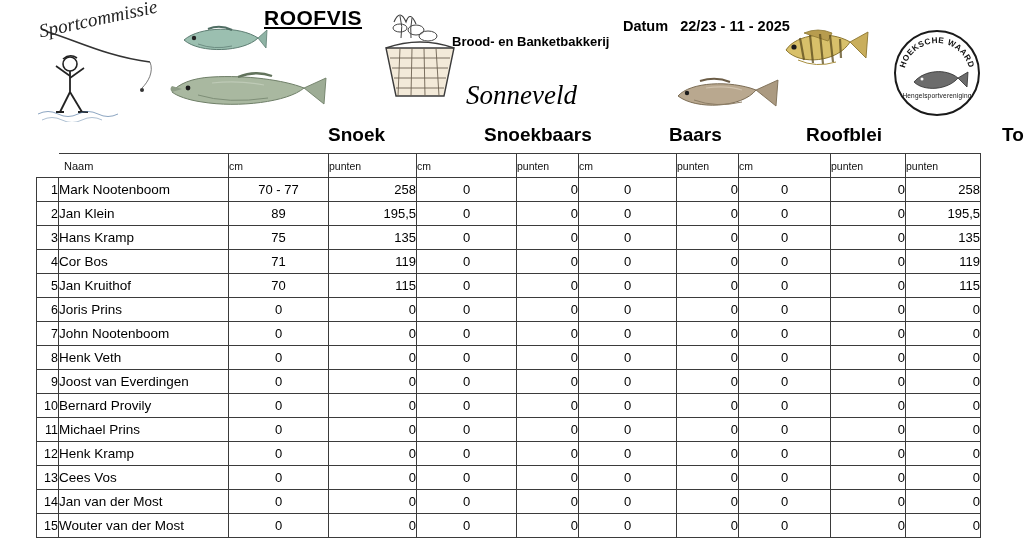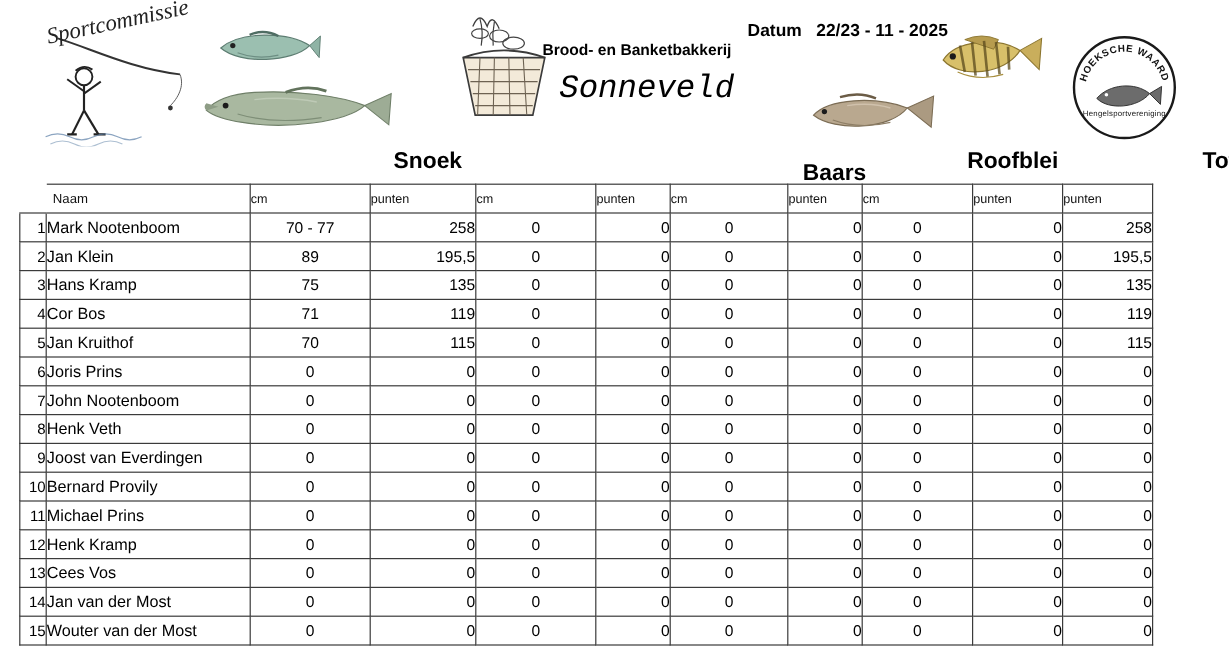--- a/index.html
+++ b/index.html
@@ -82,22 +82,22 @@
     position: absolute;
     left: 82px;
     top: 28px;
     font-size: 13px;
     font-weight: bold;
     white-space: nowrap;
   }
   .logo-sonneveld .sonneveld {
     position: absolute;
     left: 96px;
-    top: 54px;
-    font-family: Liberation Mono, monospace;
+    top: 74px;
+    font-family: Liberation Serif, serif;
     font-style: italic;
     font-size: 27px;
     white-space: nowrap;
   }
 
   
   .logo-hw {
     position: absolute;
     left: 886px;
     top: 30px;
@@ -138,28 +138,28 @@
     height: 28px;
   }
   .species {
     position: absolute;
     font-size: 19px;
     font-weight: bold;
     white-space: nowrap;
   }
   .sp-snoek      { left: 283px; top: 0; margin-left: 45px; }
   .sp-snoekbaars { left: 484px; top: 0; }
-  .sp-baars      { left: 669px; top: 10px; }
+  .sp-baars      { left: 669px; top: 0; }
   .sp-roofblei   { left: 806px; top: 0; }
   .sp-totaal     { left: 1002px; top: 0; }
 
   
   table.scores {
     position: absolute;
-    left: 16px;
+    left: 36px;
     top: 153px;
     border-collapse: collapse;
     font-size: 13px;
     table-layout: fixed;
   }
   table.scores td, table.scores th {
     border: 1px solid #3b3b3b;
     padding: 0;
     height: 24px;
     box-sizing: border-box;
@@ -242,20 +242,21 @@
     <svg class="fish" style="left:168px; top:62px;" width="160" height="54" viewBox="0 0 160 54">
       <path d="M4 30 C10 22, 24 16, 44 15 C78 13, 116 18, 136 26 C120 40, 70 46, 34 40 C20 38, 9 34, 4 30 Z" fill="#a9b8a0" stroke="#6f7f68" stroke-width="1"></path>
       <path d="M136 26 L158 16 L156 42 Z" fill="#9dac95" stroke="#6f7f68" stroke-width="0.9"></path>
       <path d="M4 30 q-3 -3 0 -6 l10 3 z" fill="#8e9d86"></path>
       <path d="M70 15 q18 -7 34 -1" stroke="#62735c" stroke-width="2.4" fill="none"></path>
       <circle cx="20" cy="26" r="2.4" fill="#1b1b1b"></circle>
       <path d="M30 33 q30 9 70 3" stroke="#7e8e77" stroke-width="1" fill="none"></path>
       <path d="M44 21 q26 -3 52 2" stroke="#c3cebb" stroke-width="1.2" fill="none" opacity="0.8"></path>
     </svg>
 
+    <div class="title-roofvis">ROOFVIS</div>
 
     <div class="logo-sonneveld">
       <svg class="basket" width="100" height="106" viewBox="0 0 100 106">
         <path d="M24 16 q6 -14 12 0 q4 -12 10 2" stroke="#3f3f3f" stroke-width="1.1" fill="none"></path>
         <path d="M30 10 q3 10 1 22 M42 12 q-2 10 -1 20" stroke="#3f3f3f" stroke-width="1" fill="none"></path>
         <ellipse cx="30" cy="22" rx="7" ry="4" fill="none" stroke="#444" stroke-width="1"></ellipse>
         <ellipse cx="46" cy="24" rx="8" ry="5" fill="none" stroke="#444" stroke-width="1"></ellipse>
         <ellipse cx="58" cy="30" rx="9" ry="5" fill="none" stroke="#444" stroke-width="1"></ellipse>
         <path d="M16 42 L84 42 L74 90 L26 90 Z" fill="#f3ead9" stroke="#3b3b3b" stroke-width="1.4"></path>
         <path d="M20 52 L80 52 M22 62 L78 62 M24 72 L76 72 M26 82 L74 82" stroke="#6d6252" stroke-width="0.9"></path>
@@ -301,20 +302,21 @@
         <path d="M20 52 C30 40, 52 38, 64 48 C54 60, 30 62, 20 52 Z" fill="#6c6c6c" stroke="#2e2e2e" stroke-width="0.8"></path>
         <path d="M64 48 L74 42 L73 57 Z" fill="#6c6c6c" stroke="#2e2e2e" stroke-width="0.8"></path>
         <circle cx="28" cy="49" r="1.5" fill="#fff"></circle>
       </svg>
       <div class="sub">Hengelsportvereniging</div>
     </div>
   </div>
 
   <div class="species-row">
     <div class="species sp-snoek">Snoek</div>
+    <div class="species sp-snoekbaars">Snoekbaars</div>
     <div class="species sp-baars">Baars</div>
     <div class="species sp-roofblei">Roofblei</div>
     <div class="species sp-totaal">Totaal</div>
   </div>
 
   <table class="scores">
     <colgroup>
       <col class="c-idx">
         <col class="c-name">
         <col class="c-cm">

